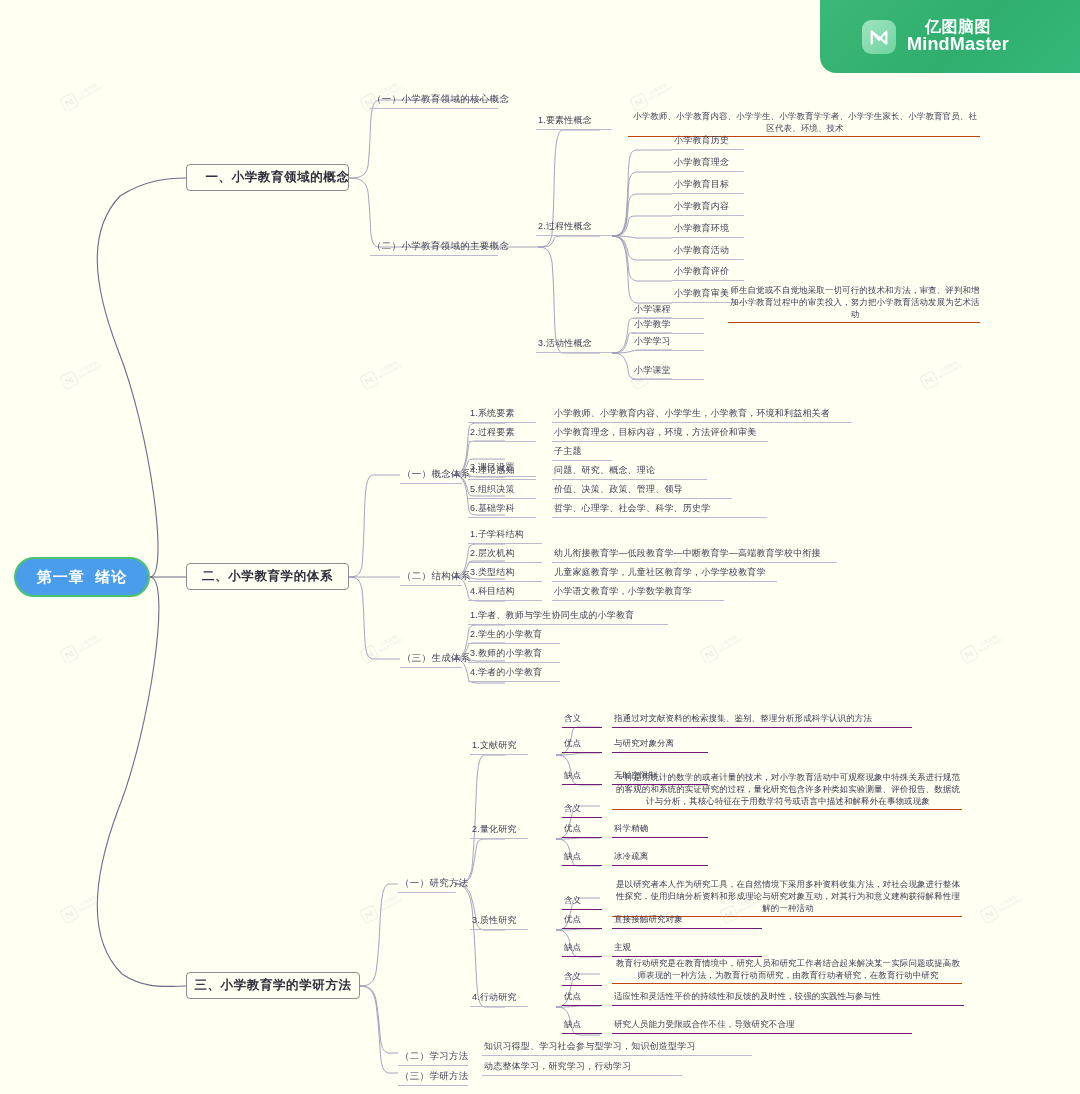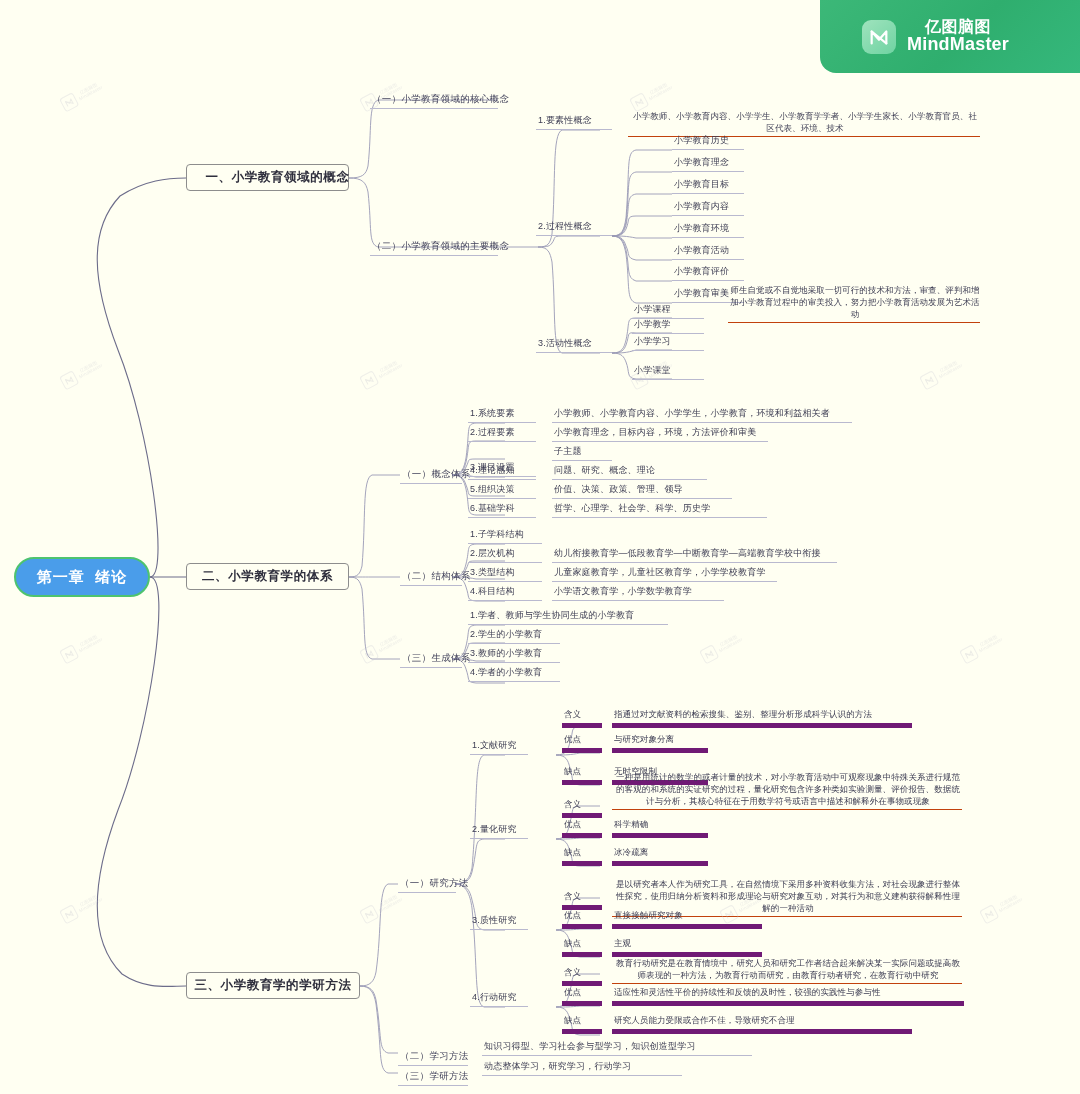--- a/index.html
+++ b/index.html
@@ -47,21 +47,21 @@
     border-bottom:1px solid #b9b9cf;padding:0 0 2px 2px;
     display:flex;align-items:flex-end;height:14px;margin-top:9px;
   }
   .lvl3{
     color:#3c3c52;font-size:9px;letter-spacing:.2px;
     border-bottom:1px solid #b9b9cf;padding:0 0 2px 2px;
     display:flex;align-items:flex-end;height:13px;
   }
   .lvl4{
     color:#3c3c52;font-size:8.5px;letter-spacing:.1px;
-    border-bottom:5px solid #701a75;padding:0 0 2px 2px;
+    border-bottom:1px solid #701a75;padding:0 0 2px 2px;
     display:flex;align-items:flex-end;height:12px;
   }
   .para{
     color:#3c3c52;font-size:8.5px;line-height:12px;letter-spacing:.1px;
     border-bottom:1px solid #c2410c;padding:0 0 2px 2px;white-space:normal;
     display:block;
   }
 
   
   .wm{position:absolute;opacity:.30;transform:rotate(-28deg);

